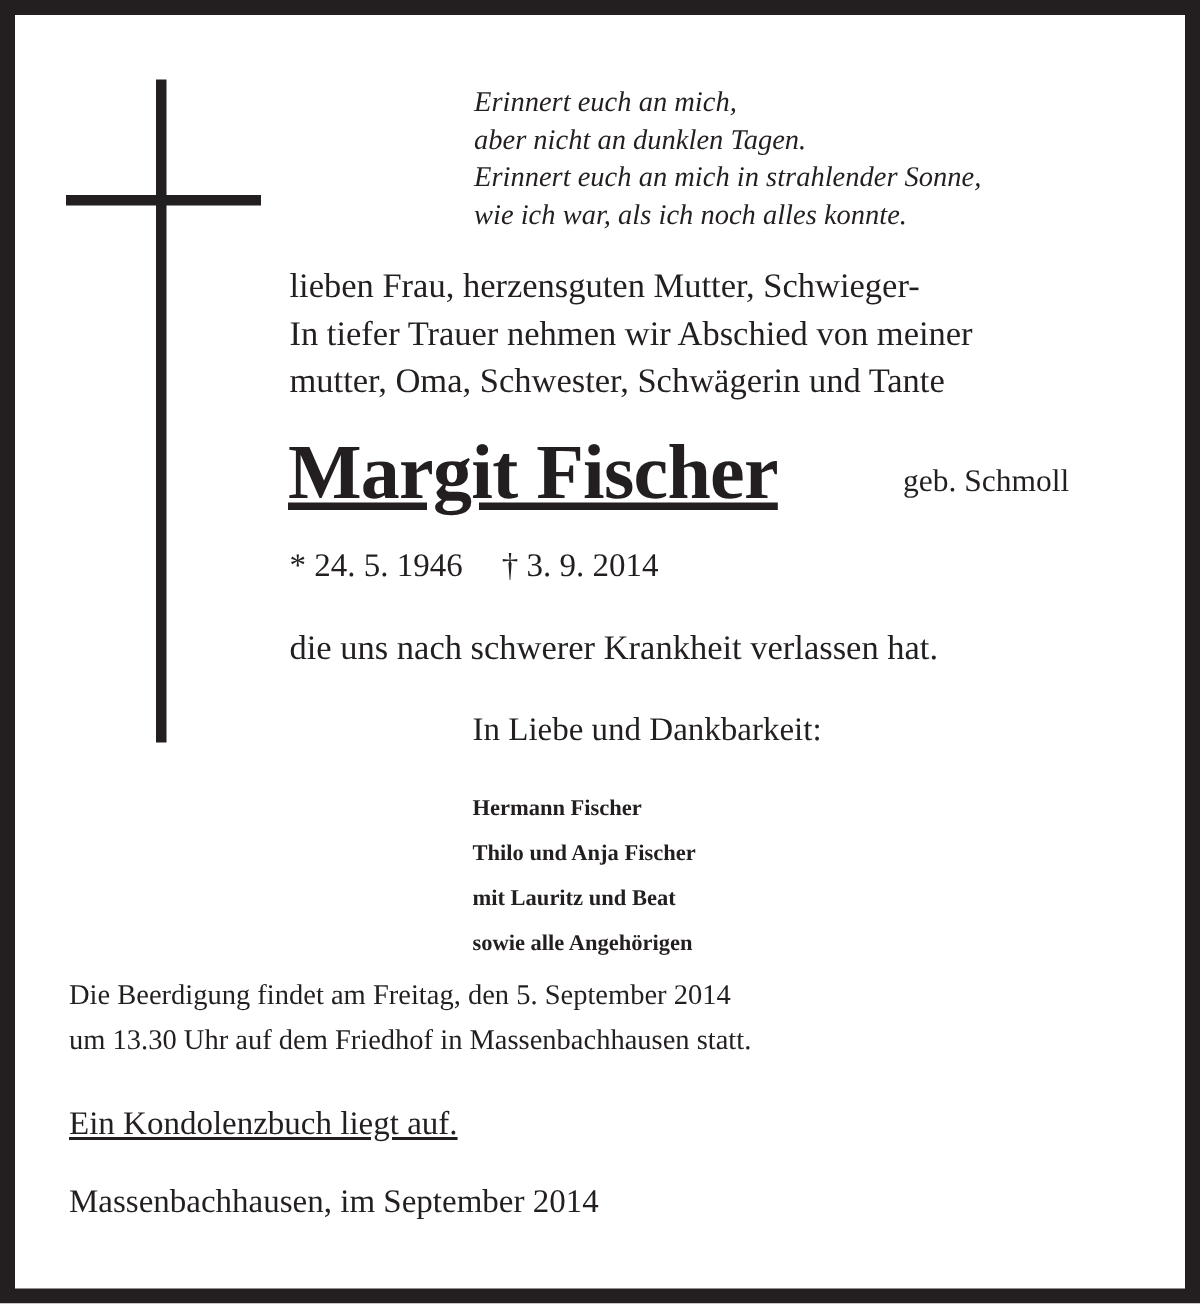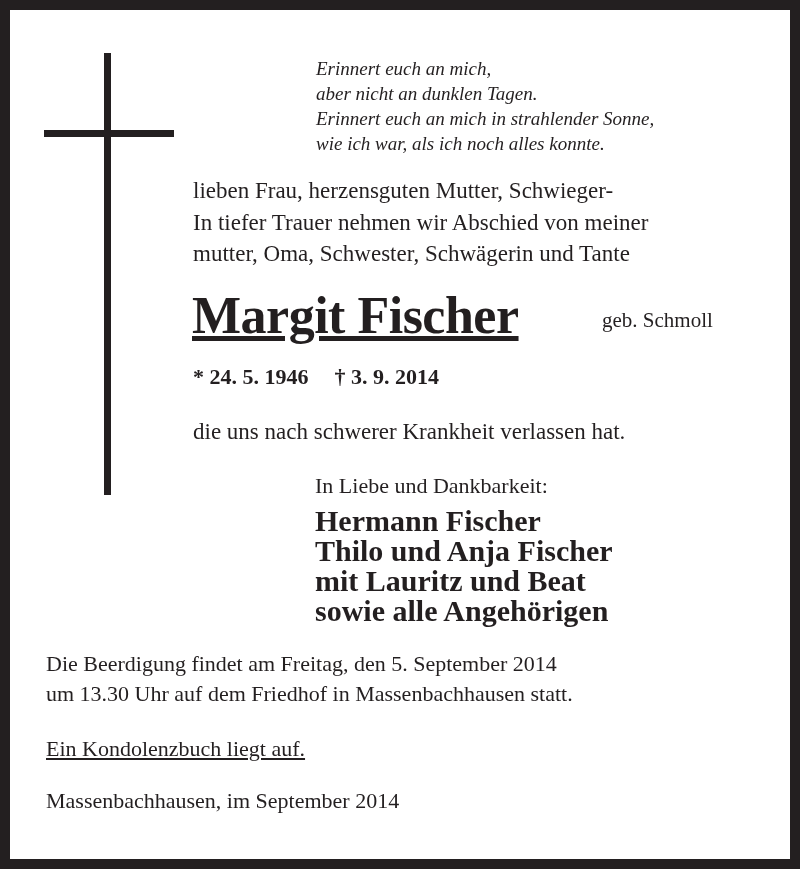--- a/index.html
+++ b/index.html
@@ -7,26 +7,26 @@
          font-family:"Liberation Serif","DejaVu Serif",serif; color:#231f20; }
   .frame { position:absolute; left:0; top:0; width:800px; height:869px;
            box-sizing:border-box; border:10px solid #231f20; background:#fff; }
   .cross-v { position:absolute; left:104px; top:53px; width:7px; height:442px; background:#231f20; }
   .cross-h { position:absolute; left:44px; top:130px; width:130px; height:7px; background:#231f20; }
   .abs { position:absolute; white-space:nowrap; }
   .poem { left:316px; top:44px; font-style:italic; font-size:19px; line-height:25px;margin-top:12px; }
   .intro { left:193px; top:175px; font-size:23px; line-height:31.5px; }
   .name { left:192px; top:286px; font-size:52px; font-weight:bold; line-height:60px; letter-spacing:-0.5px;text-decoration:underline; }
   .maiden { left:602px; top:306px; font-size:21px; line-height:28px; }
-  .dates { left:193px; top:362px; font-size:22px; line-height:30px;font-weight:bold; }
+  .dates { left:193px; top:362px; font-size:22px; line-height:30px; }
   .dates span + span { margin-left:26px; }
   .left-line { left:193px; top:416px; font-size:23px; line-height:31px; }
   .thanks { left:315px; top:471px; font-size:22px; line-height:30px; }
-  .mourners { left:315px; top:506px; font-size:30px; line-height:30px; font-weight:bold; }
-  .funeral { left:46px; top:649px; font-size:22px; line-height:30px; }
+  .mourners { left:315px; top:524px; font-size:15px; line-height:30px; font-weight:bold; }
+  .funeral { left:46px; top:649px; font-size:19px; line-height:30px; }
   .condolence { left:46px; top:734px; font-size:22px; line-height:30px;text-decoration:underline; }
   .place { left:46px; top:786px; font-size:22px; line-height:30px; }
   .line { display:block; }
 </style>
 </head>
 <body>
 
 <div class="frame"></div>
 
 <div class="cross-v"></div>

